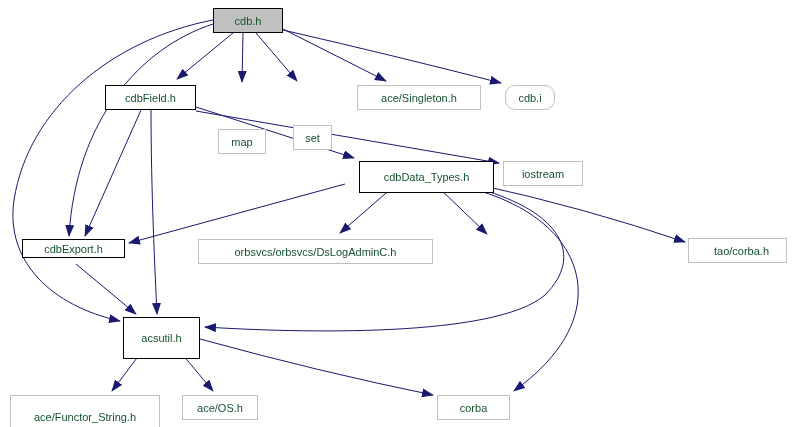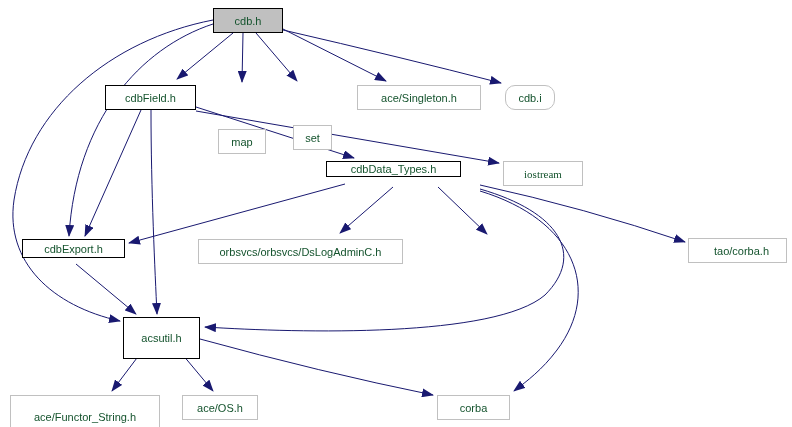--- a/index.html
+++ b/index.html
@@ -59,23 +59,23 @@
     <path class="edge" marker-end="url(#arrow)" d="M 172,342 L 213,391"></path>
     <path class="edge" marker-end="url(#arrow)" d="M 200,339 Q 320,372 433,395"></path>
   </svg>
 
   <div class="node main" style="left:213px;top:8px;width:70px;height:25px;">cdb.h</div>
   <div class="node linked" style="left:105px;top:85px;width:91px;height:25px;">cdbField.h</div>
   <div class="node" style="left:218px;top:85px;width:48px;height:25px;margin-top:44px;">map</div>
   <div class="node" style="left:293px;top:85px;width:39px;height:25px;margin-top:40px;">set</div>
   <div class="node" style="left:357px;top:85px;width:124px;height:25px;">ace/Singleton.h</div>
   <div class="node" style="left:505px;top:85px;width:50px;height:25px;border-radius:10px;">cdb.i</div>
-  <div class="node linked" style="left:326px;top:161px;width:135px;height:16px;">cdbData_Types.h</div>
-  <div class="node" style="left:503px;top:161px;width:80px;height:25px;font-family:Liberation Serif, serif;">iostream</div>
+  <div class="node linked" style="left:359px;top:161px;width:135px;height:32px;">cdbData_Types.h</div>
+  <div class="node" style="left:503px;top:161px;width:80px;height:25px;">iostream</div>
   <div class="node linked" style="left:22px;top:239px;width:103px;height:19px;">cdbExport.h</div>
-  <div class="node" style="left:198px;top:239px;width:205px;height:25px;">orbsvcs/orbsvcs/DsLogAdminC.h</div>
+  <div class="node" style="left:198px;top:239px;width:235px;height:25px;">orbsvcs/orbsvcs/DsLogAdminC.h</div>
   <div class="node" style="left:688px;top:238px;width:99px;height:25px;padding-left:8px;">tao/corba.h</div>
   <div class="node linked" style="left:123px;top:317px;width:77px;height:42px;">acsutil.h</div>
   <div class="node" style="left:10px;top:395px;width:150px;height:43px;">ace/Functor_String.h</div>
   <div class="node" style="left:182px;top:395px;width:76px;height:25px;">ace/OS.h</div>
   <div class="node" style="left:437px;top:395px;width:73px;height:25px;">corba</div>
 
 </div>
 
 </body></html>

